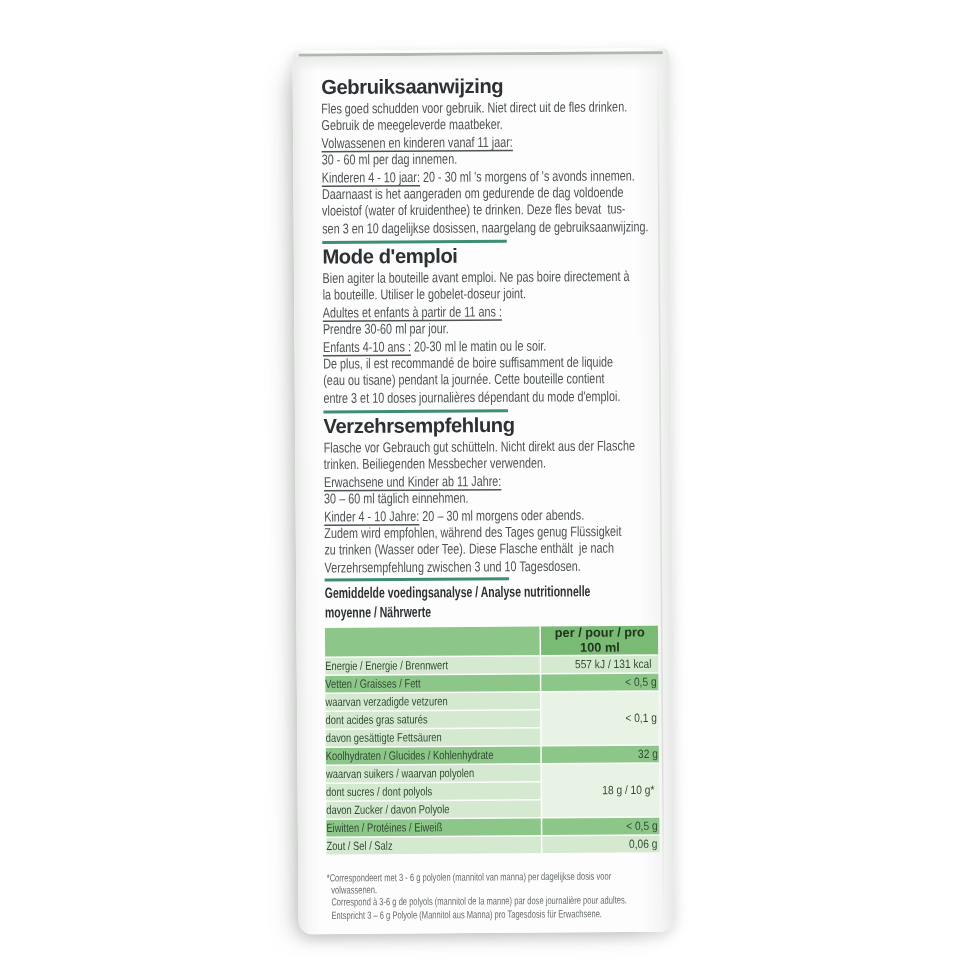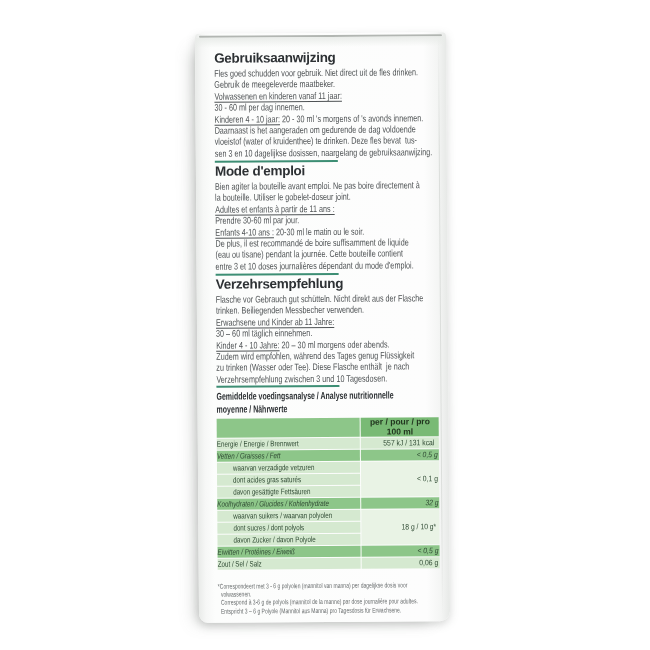--- a/index.html
+++ b/index.html
@@ -47,24 +47,24 @@
   .ntitle .cx { transform:scaleX(0.70); }
   
   table.nut { position:absolute; left:18px; top:384px; border-collapse:separate; border-spacing:1.5px; }
   table.nut th, table.nut td { padding:0; vertical-align:middle; }
   th.empty { width:138px; height:19px; background:var(--table_medium); }
   th.vh {
     width:78px; height:19px; background:var(--table_header_dark);
     font-size:8.5px; line-height:9.5px; font-weight:700; color:var(--table_header_text); text-align:center;
   }
   td.lbl { width:138px; height:11px; font-size:8px; color:var(--table_text); padding-left:7px; }
-  td.lbl.ind { padding-left:16px; }
+  td.lbl.ind { }
   td.val { width:78px; font-size:8px; color:var(--table_text); text-align:right; }
   .light  { background:var(--table_light); }
-  .medium { background:var(--table_medium);font-style:italic; }
+  .medium { background:var(--table_medium); }
   .spanbg { background:var(--table_value_light); }
   .cxc { display:inline-block; transform:scaleX(0.78); transform-origin:0 50%; white-space:pre; }
   .cxv { display:inline-block; transform:scaleX(0.85); transform-origin:50% 50%; white-space:pre; }
   
   .footnotes { position:absolute; left:19px; top:549px; width:226px; }
   .fn { height:8.2px; font-size:7px; color:var(--footnote_text); }
   .fn.fi { padding-left:3px; }
   .fn .cx { transform:scaleX(0.72); }
 </style>
 </head>

